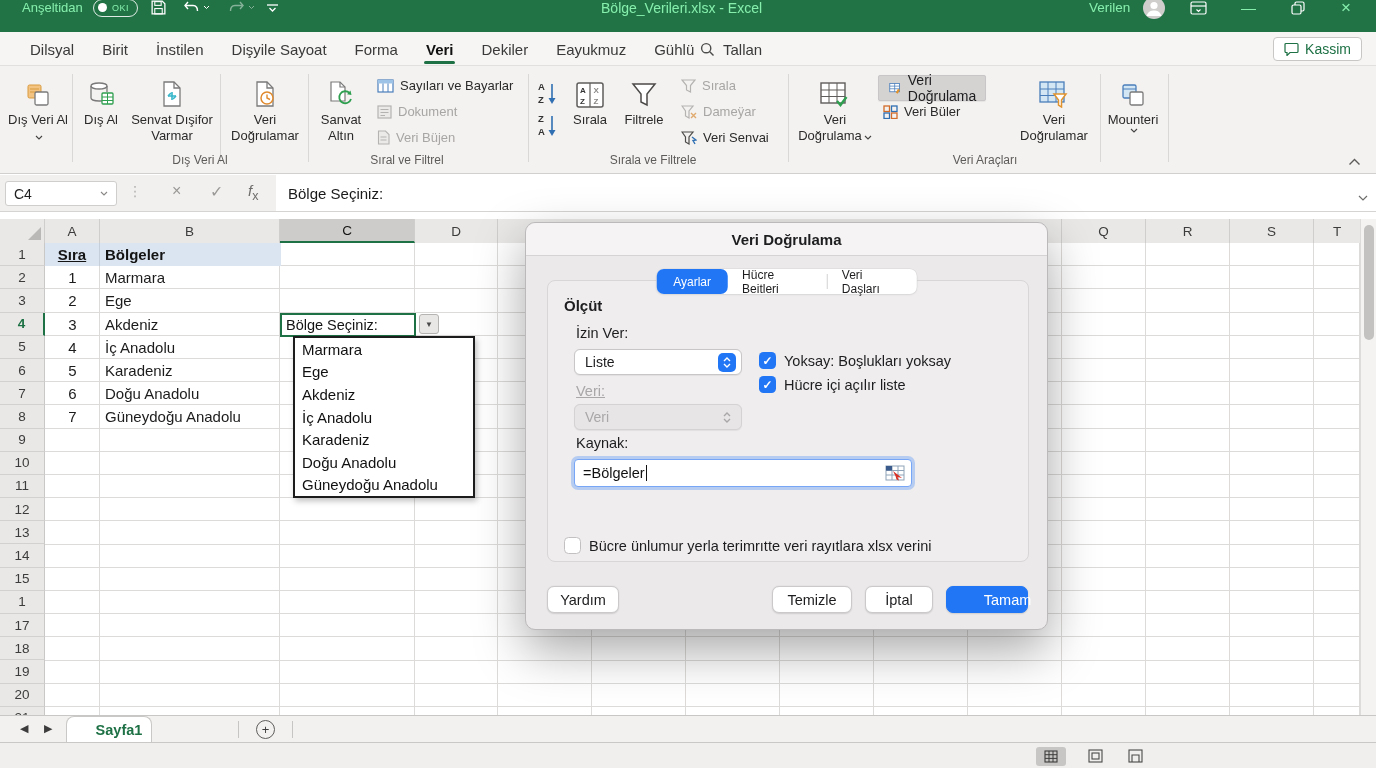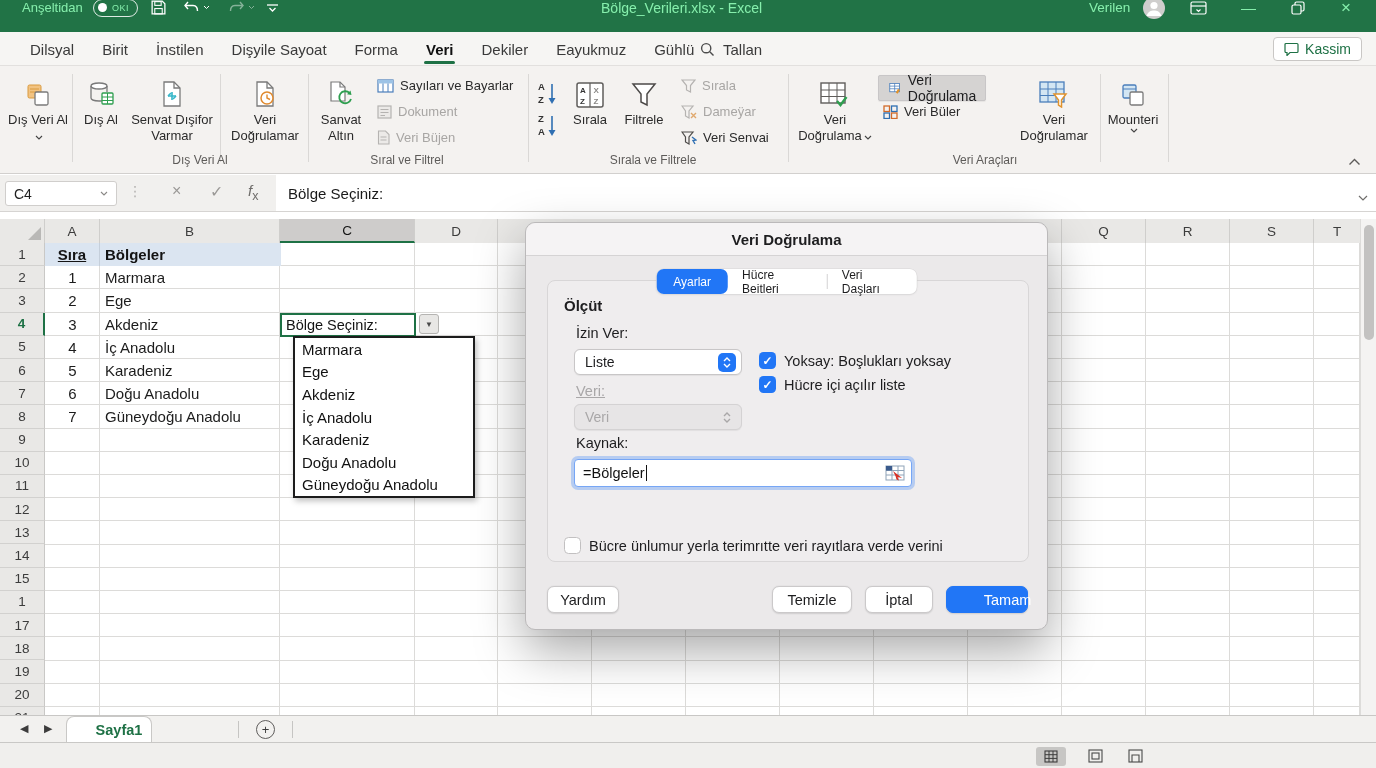--- a/index.html
+++ b/index.html
@@ -642,21 +642,21 @@
           <line x1="1" y1="5.5" x2="19" y2="5.5" stroke="#8fa3b8"></line>
           <line x1="1" y1="10" x2="19" y2="10" stroke="#8fa3b8"></line>
           <line x1="7" y1="1" x2="7" y2="15" stroke="#8fa3b8"></line>
           <line x1="13" y1="1" x2="13" y2="15" stroke="#8fa3b8"></line>
           <rect x="1" y="1" width="6" height="4.5" fill="#3a5a8c"></rect>
           <path d="M8 6 L17 13 L12.5 12 L14 15.5 L11.5 14.5 L10.5 11z" fill="#d93025"></path>
         </svg>
     </div>
 
     <div class="cbx off" style="left:38px;top:314px;"></div>
-    <div class="cbx-lbl" style="left:63px;top:315px;">Bücre ünlumur yerla terimrıtte veri rayıtlara verde verini</div>
+    <div class="cbx-lbl" style="left:63px;top:315px;">Bücre ünlumur yerla terimrıtte veri rayıtlara xlsx verini</div>
 
     <div class="dlg-btn" style="left:21px;width:72px;">Yardım</div>
     <div class="dlg-btn" style="left:246px;width:80px;">Temizle</div>
     <div class="dlg-btn" style="left:339px;width:68px;">İptal</div>
     <div class="dlg-btn primary" style="left:420px;width:82px;padding-left:41px;">Tamam</div>
   </div>
 
   <div id="sheetbar">
     <div class="sh-arrow" style="left:20px;color:#3c3c3c;">◀</div>
     <div class="sh-arrow" style="left:44px;color:#3c3c3c;">▶</div>

